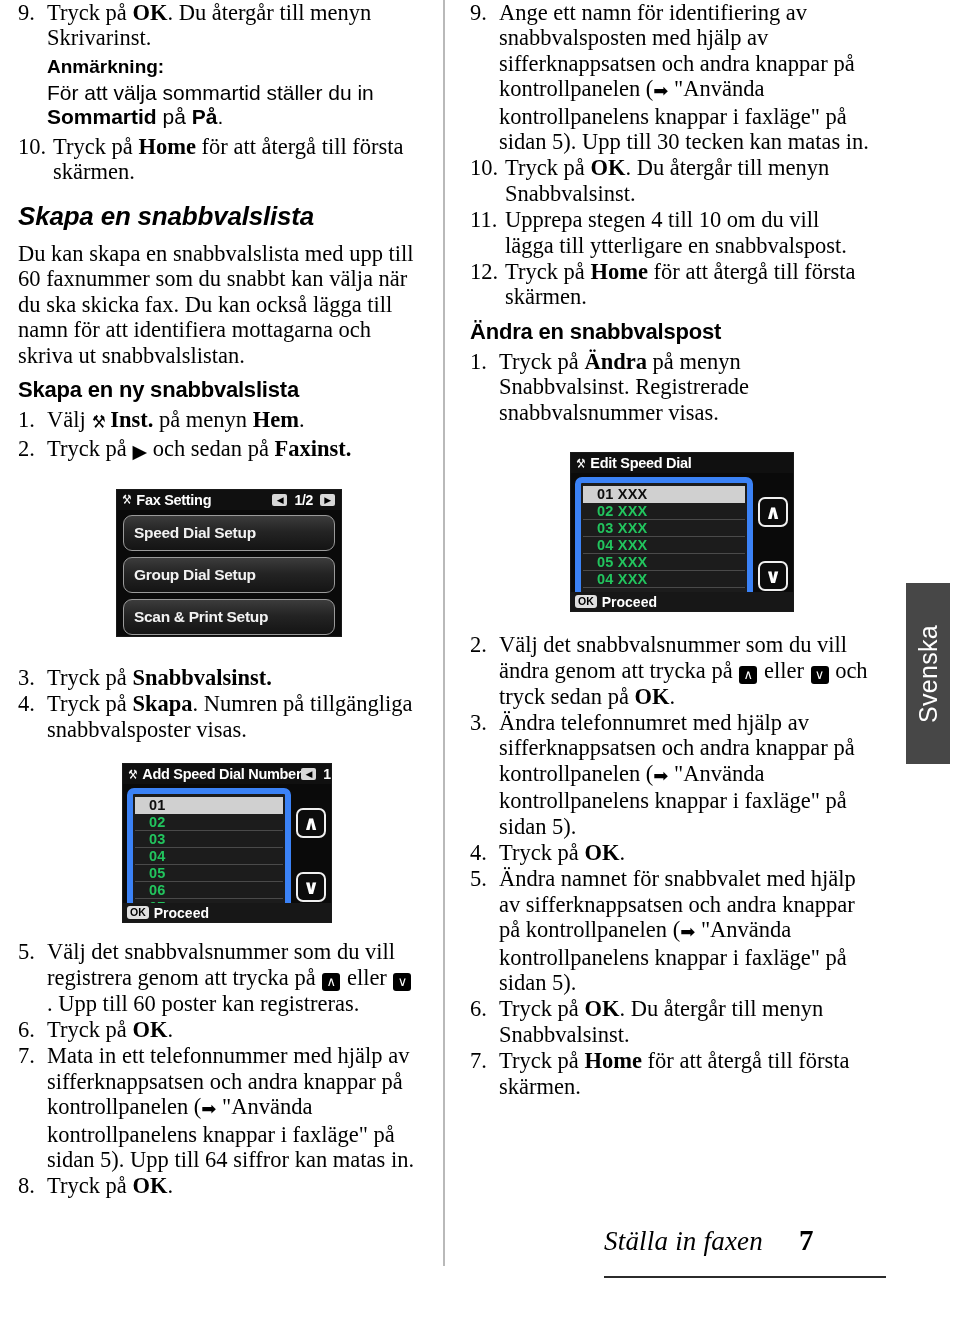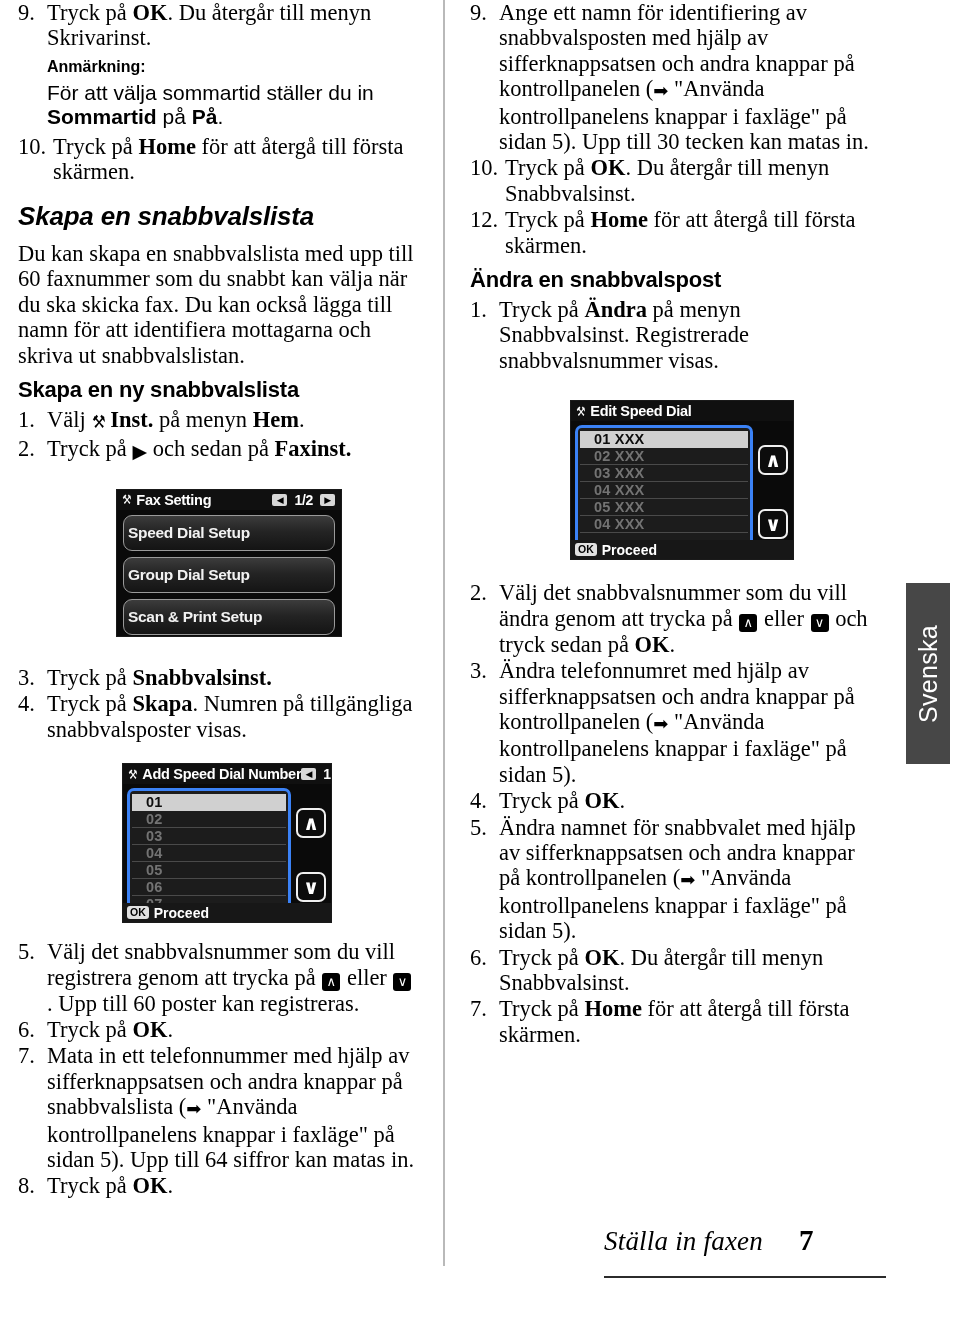--- a/index.html
+++ b/index.html
@@ -65,21 +65,21 @@
 
   b, .b { font-weight: bold; }
 
   
   .note-wrap {
     margin-left: 29px;
   }
   .note-title {
     font-family: "Liberation Sans", sans-serif;
     font-weight: bold;
-    font-size: 16px;
+    font-size: 19px;
     line-height: 27px;
     margin: 2px 0 1px 0;
   }
   .note-body {
     font-family: "Liberation Sans", sans-serif;
     font-size: 21px;
     line-height: 24.5px;
   }
 
   
@@ -188,48 +188,48 @@
   .lcd-menu { padding: 5px 6px 4px 6px; }
   .menu-btn {
     position: relative;
     height: 36px;
     margin-bottom: 6px;
     border-radius: 9px;
     border: 1px solid #9a9a9a;
     background: linear-gradient(180deg,#3c3c3c 0%, #242424 45%, #141414 100%);
     display: flex;
     align-items: center;
-    padding-left: 4px;
+    padding-left: 10px;
     font-size: 15.5px;
     font-weight: bold;
     letter-spacing: -0.3px;
     color: #f2f2f2;
   }
 
   
   .lcd-list-wrap {
     display: flex;
     padding: 4px 4px 0 4px;
     height: calc(100% - 20px);
   }
   .lcd-list {
     flex: 1 1 auto;
     border-radius: 7px;
-    border: 3px solid #3b82f6;
+    border: 6px solid #3b82f6;
     background: #1c1c1c;
     padding: 3px 2px 2px 2px;
     overflow: hidden;
   }
   .lcd-row {
     height: 17px;
     line-height: 16px;
     font-size: 14.5px;
     font-weight: bold;
     padding-left: 14px;
-    color: #737373;
+    color: #22c55e;
     border-bottom: 1px solid #4a4a4a;
     letter-spacing: 0.2px;
   }
   .lcd-row.sel {
     background: #d0d0d0;
     color: #0d0d0d;
     border-bottom: 1px solid #d0d0d0;
   }
   .lcd-row.blank { border-bottom: none; }
   .lcd-side {
@@ -442,21 +442,21 @@
       <span class="txt"><span>Välj det snabbvalsnummer som du vill registrera genom att trycka på </span><span class="keycap">∧</span><span> eller </span><span class="keycap">∨</span><span>. Upp till 60 poster kan registreras.</span></span>
     </div>
 
     <div class="step">
       <span class="num">6.</span>
       <span class="txt"><span>Tryck på </span><b>OK</b><span>.</span></span>
     </div>
 
     <div class="step">
       <span class="num">7.</span>
-      <span class="txt"><span>Mata in ett telefonnummer med hjälp av sifferknappsatsen och andra knappar på snabbvalslista (</span><span class="arrow-right-solid">➡</span><span> "Använda kontrollpanelens knappar i faxläge" på sidan 5). Upp till 64 siffror kan matas in.</span></span>
+      <span class="txt"><span>Mata in ett telefonnummer med hjälp av sifferknappsatsen och andra knappar på kontrollpanelen (</span><span class="arrow-right-solid">➡</span><span> "Använda kontrollpanelens knappar i faxläge" på sidan 5). Upp till 64 siffror kan matas in.</span></span>
     </div>
 
     <div class="step">
       <span class="num">8.</span>
       <span class="txt"><span>Tryck på </span><b>OK</b><span>.</span></span>
     </div>
 
   </div>
 
   <div class="column col-right">
@@ -464,20 +464,24 @@
     <div class="step">
       <span class="num">9.</span>
       <span class="txt"><span>Ange ett namn för identifiering av snabbvalsposten med hjälp av sifferknappsatsen och andra knappar på kontrollpanelen (</span><span class="arrow-right-solid">➡</span><span> "Använda kontrollpanelens knappar i faxläge" på sidan 5). Upp till 30 tecken kan matas in.</span></span>
     </div>
 
     <div class="step wide">
       <span class="num">10.</span>
       <span class="txt"><span>Tryck på </span><b>OK</b><span>. Du återgår till menyn Snabbvalsinst.</span></span>
     </div>
 
+    <div class="step wide">
+      <span class="num">11.</span>
+      <span class="txt">Upprepa stegen 4 till 10 om du vill lägga till ytterligare en snabbvalspost.</span>
+    </div>
 
     <div class="step wide">
       <span class="num">12.</span>
       <span class="txt"><span>Tryck på </span><b>Home</b><span> för att återgå till första skärmen.</span></span>
     </div>
 
     <div class="h2">Ändra en snabbvalspost</div>
 
     <div class="step">
       <span class="num">1.</span>

